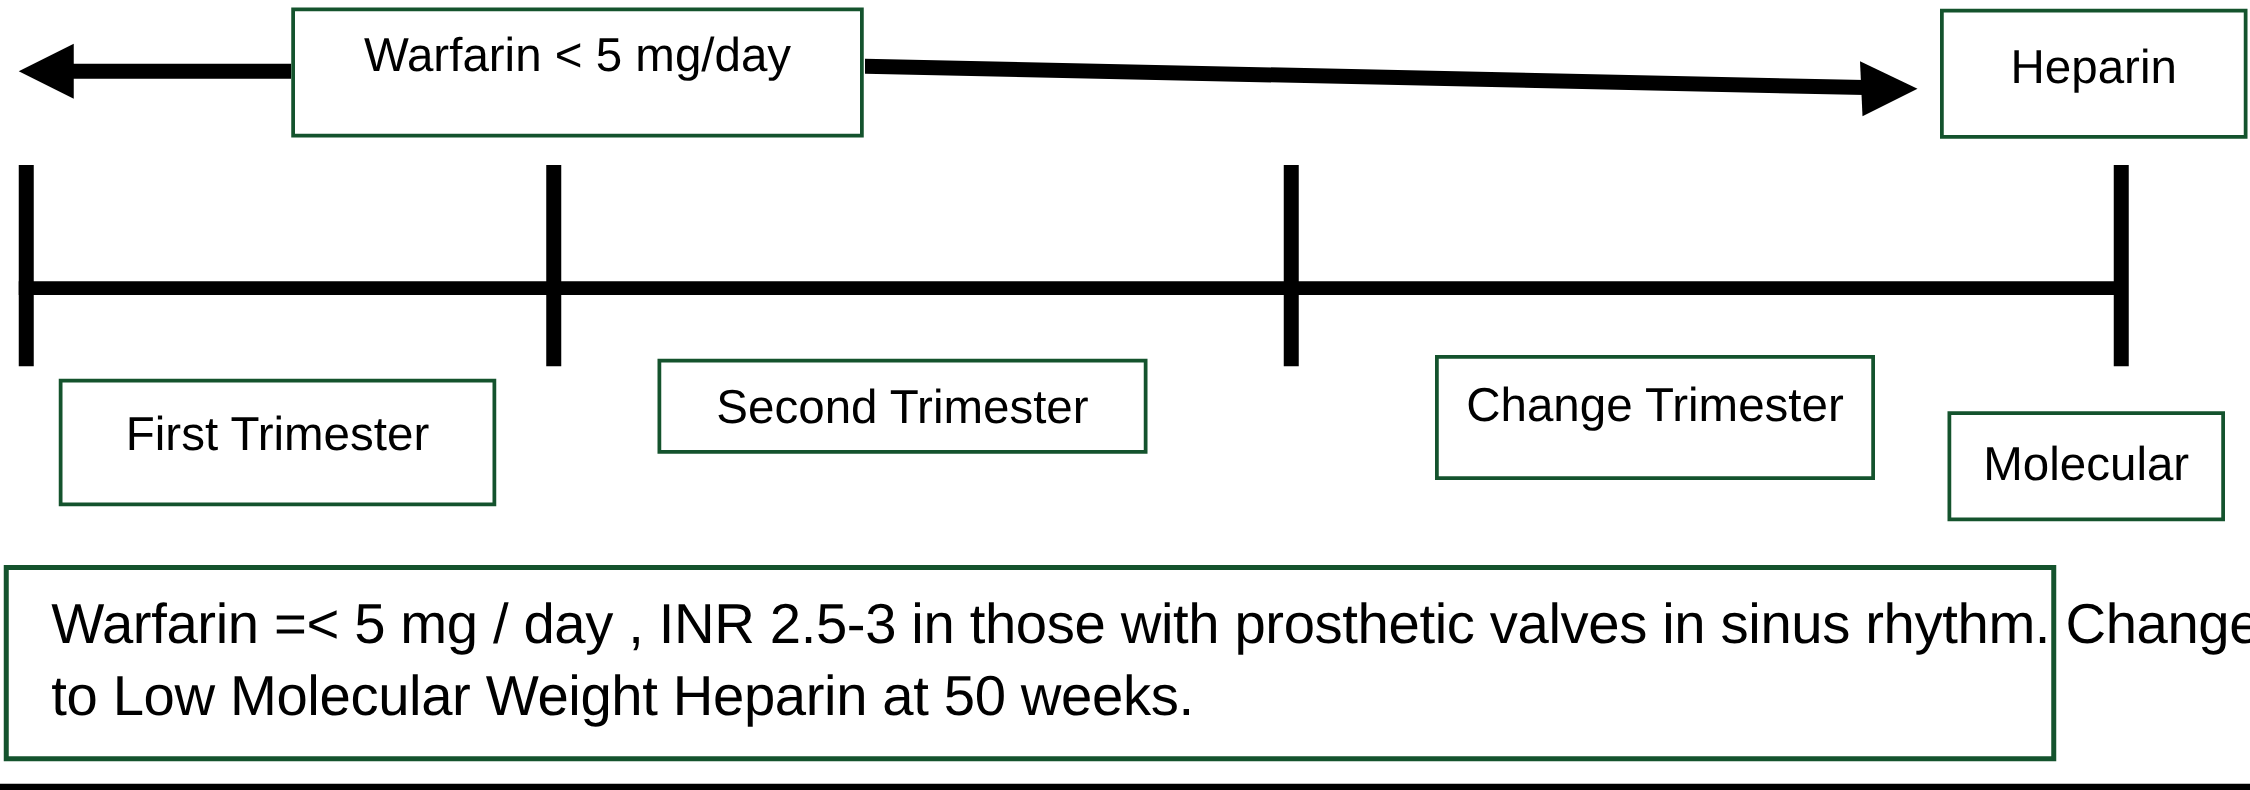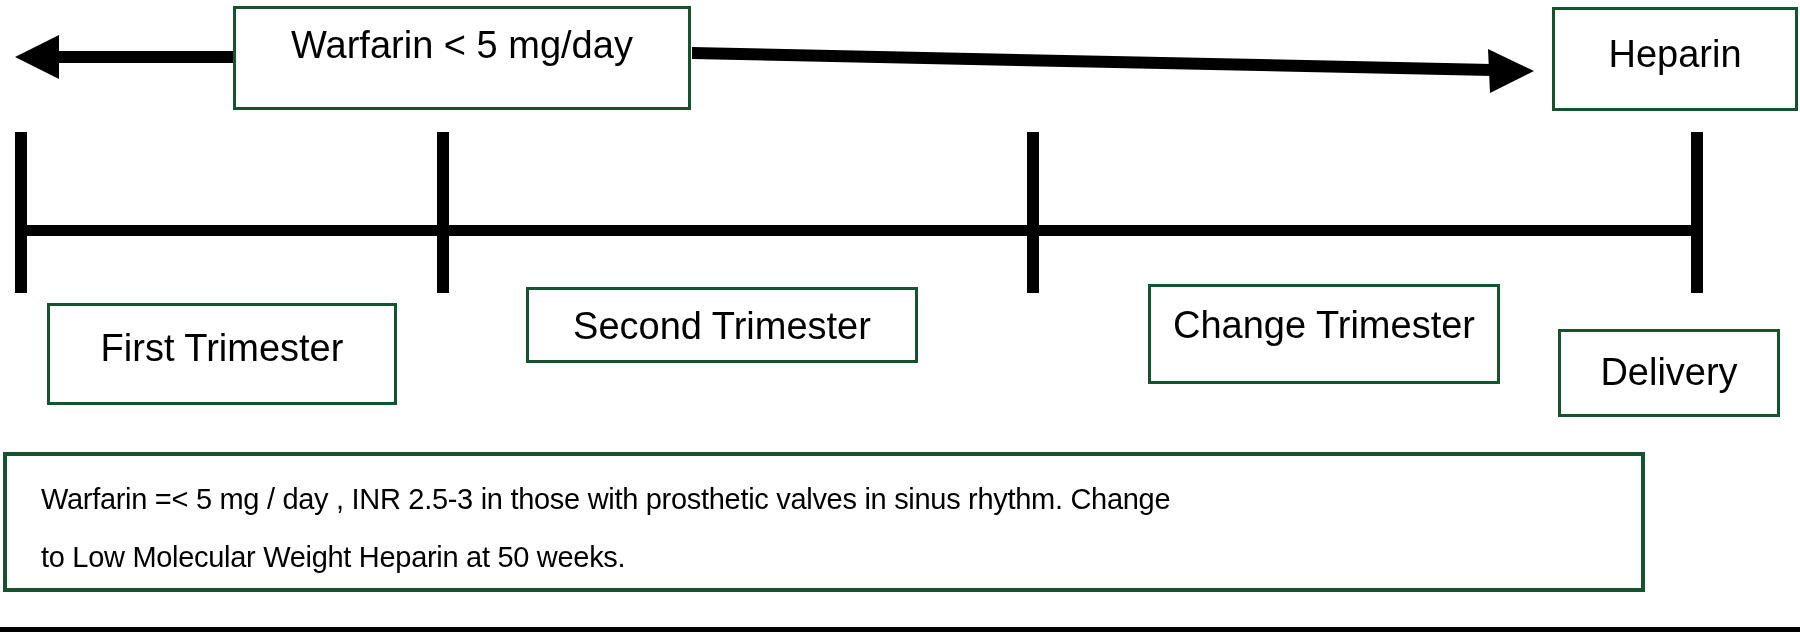--- a/index.html
+++ b/index.html
@@ -27,25 +27,25 @@
     line-height: 44px;
     white-space: nowrap;
   }
   .box-warfarin  { left: 233px;  top: 6px;   width: 458px; height: 104px; padding-top: 14px; }
   .box-heparin   { left: 1552px; top: 7px;   width: 246px; height: 104px; padding-top: 22px; }
   .box-first     { left: 47px;   top: 303px; width: 350px; height: 102px; padding-top: 20px; }
   .box-second    { left: 526px;  top: 287px; width: 392px; height: 76px; padding-top: 14px; }
   .box-third     { left: 1148px; top: 284px; width: 352px; height: 100px; padding-top: 16px; }
   .box-delivery  { left: 1558px; top: 329px; width: 222px; height: 88px;  padding-top: 18px; }
   .box-note {
-    left: 3px; top: 452px; width: 1642px; height: 140px;
+    left: 3px; top: 452px; width: 1642px; height: 157px;
     border-width: 4px;
     text-align: left;
     padding: 14px 0 0 34px;
-    font-size: 29px;
+    font-size: 45px;
     line-height: 58px;
     letter-spacing: -0.3px;
     white-space: nowrap;
   }
 </style>
 </head>
 <body>
 
 <div class="canvas">
 
@@ -85,21 +85,21 @@
 
   <div class="box box-second">
     <span>Second Trimester</span>
   </div>
 
   <div class="box box-third">
     <span>Change Trimester</span>
   </div>
 
   <div class="box box-delivery">
-    <span>Delivery</span>
+    <span>Molecular</span>
   </div>
 
   <div class="box box-note">
     <div>Warfarin =&lt; 5 mg / day , INR 2.5-3 in those with prosthetic valves in sinus rhythm. Change</div>
     <div>to Low Molecular Weight Heparin at 50 weeks.</div>
   </div>
 
 </div>
 
 </body></html>

